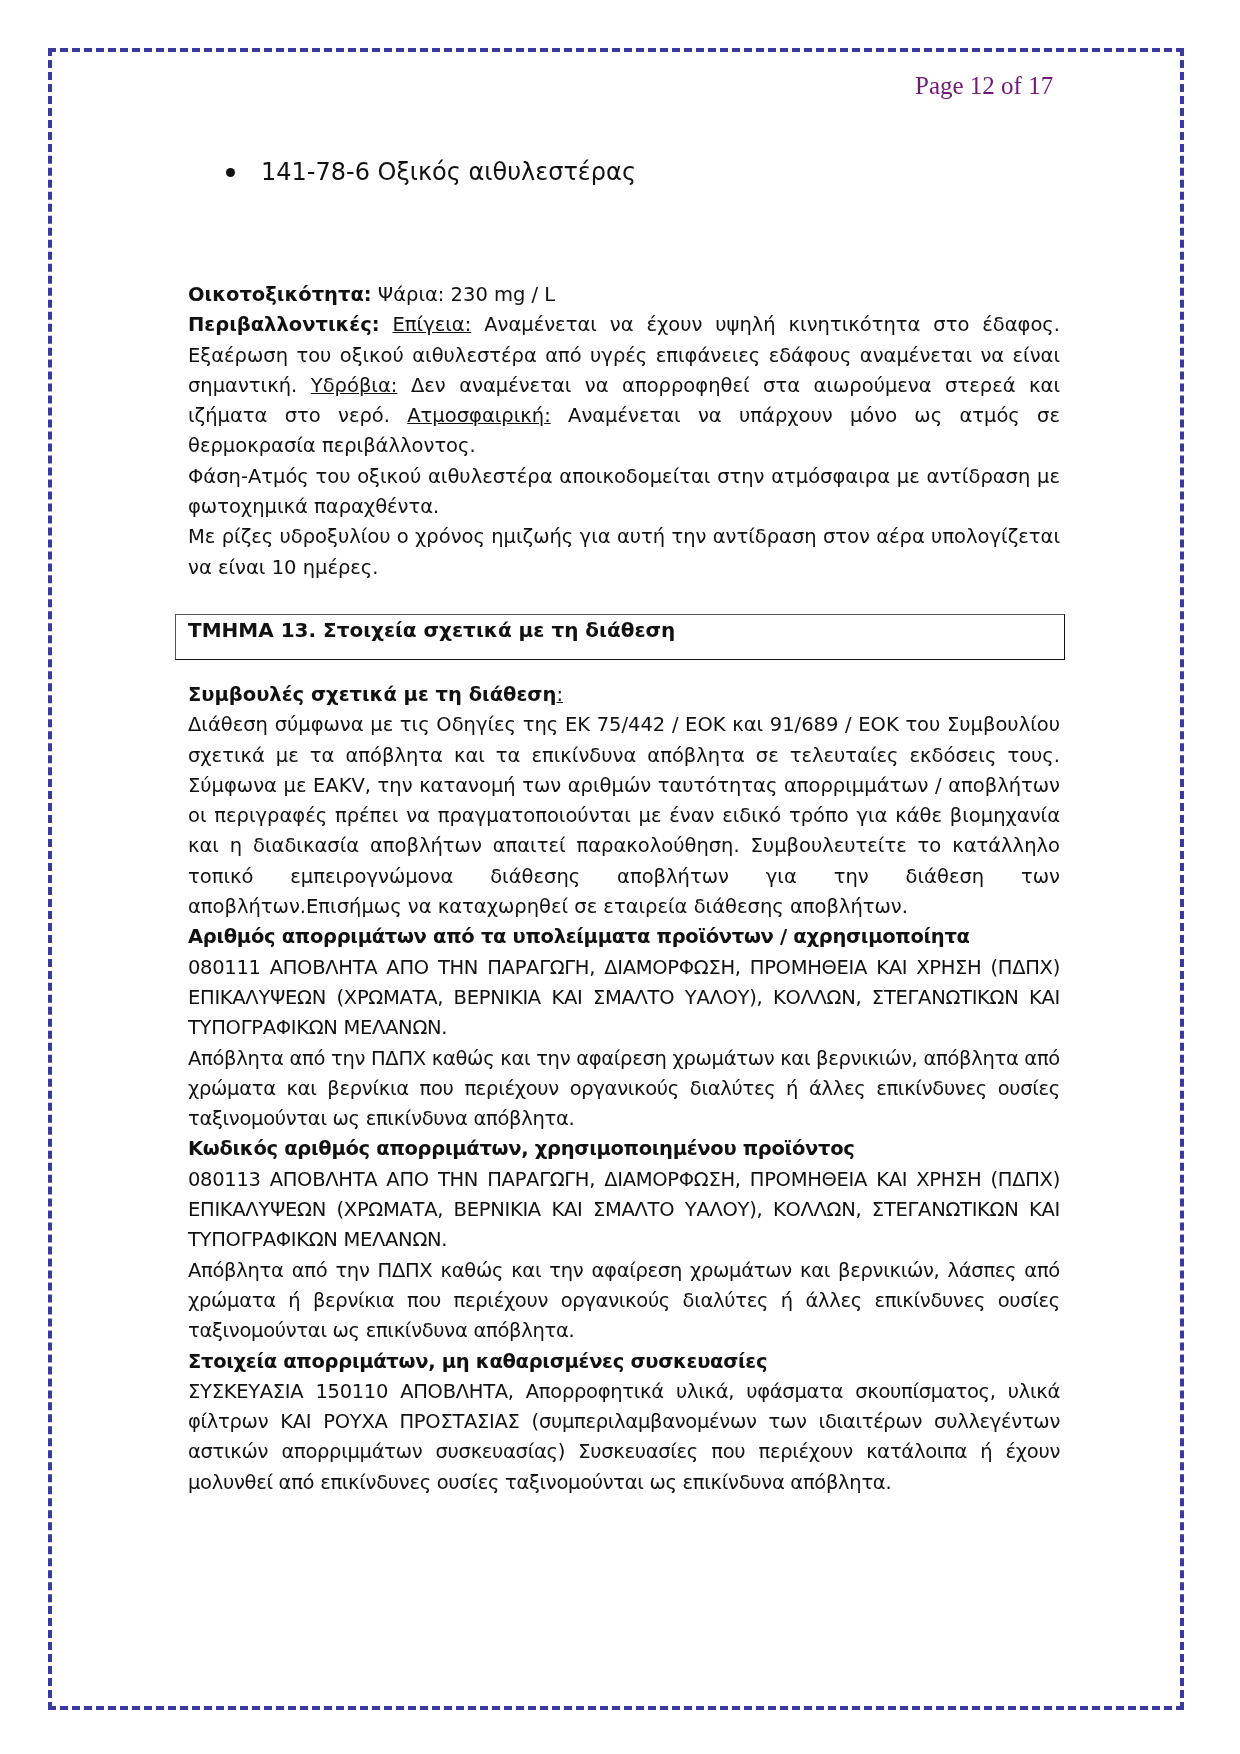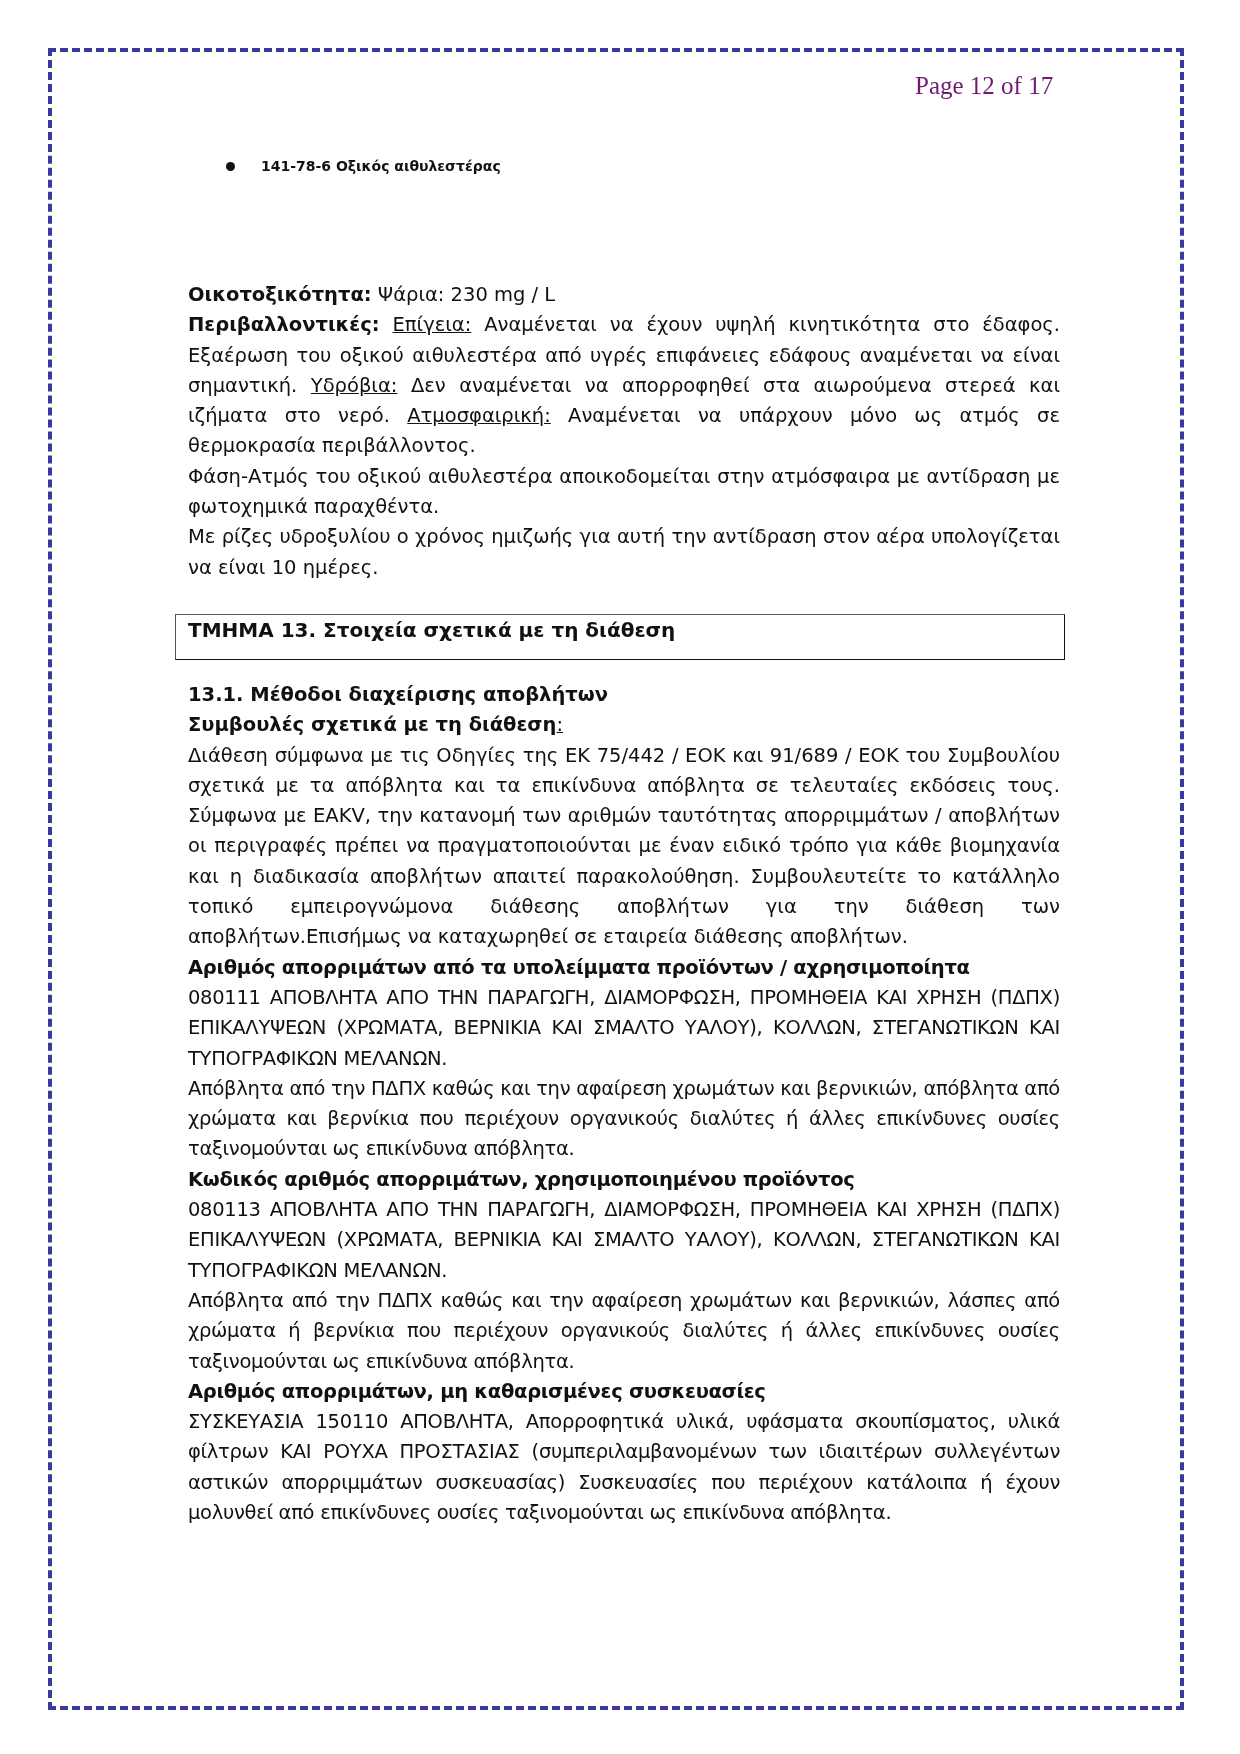--- a/index.html
+++ b/index.html
@@ -7,21 +7,21 @@
          font-family: "DejaVu Sans", "Liberation Sans", sans-serif; color: #111; }
   .page-border {
     position: absolute; left: 48px; top: 48px; width: 1136px; height: 1662px;
     border: 4px dashed #3a3a9e; box-sizing: border-box;
   }
   .page-number {
     position: absolute; left: 915px; top: 72px; font-family: "Liberation Serif", serif;
     font-size: 25px; color: #701a75;
   }
   .bullet-row {
-    position: absolute; left: 226px; top: 158px; font-size: 14px; font-weight: bold;
+    position: absolute; left: 226px; top: 158px; font-size: 24px; font-weight: normal;
     display: flex; align-items: center;
   }
   .bullet-dot { display: inline-block; width: 9px; height: 9px; background: #111;
     border-radius: 50%; margin-right: 26px; }
   .content {
     position: absolute; left: 188px; width: 872px; font-size: 19.5px; line-height: 30.3px;
   }
   .content p { margin: 0; text-align: justify; }
   .b { font-weight: bold; margin-top: 20px; }
   .u { text-decoration: underline; }
@@ -52,26 +52,25 @@
     <span class="b">Περιβαλλοντικές:</span>
     <span class="u">Επίγεια:</span><span> Αναμένεται να έχουν υψηλή κινητικότητα στο έδαφος. Εξαέρωση του οξικού αιθυλεστέρα από υγρές επιφάνειες εδάφους αναμένεται να είναι σημαντική. </span><span class="u">Υδρόβια:</span><span> Δεν αναμένεται να απορροφηθεί στα αιωρούμενα στερεά και ιζήματα στο νερό. </span><span class="u">Ατμοσφαιρική:</span><span> Αναμένεται να υπάρχουν μόνο ως ατμός σε θερμοκρασία περιβάλλοντος.</span>
   </p>
   <p>Φάση-Ατμός του οξικού αιθυλεστέρα αποικοδομείται στην ατμόσφαιρα με αντίδραση με φωτοχημικά παραχθέντα.</p>
   <p>Με ρίζες υδροξυλίου ο χρόνος ημιζωής για αυτή την αντίδραση στον αέρα υπολογίζεται να είναι 10 ημέρες.</p>
 </div>
 
 <div class="section-box">ΤΜΗΜΑ 13. Στοιχεία σχετικά με τη διάθεση</div>
 
 <div class="content" style="top:680px;">
-  <p class="b">13.1. Μέθοδοι διαχείρισης αποβλήτων</p>
   <p>
     <span class="b">Συμβουλές σχετικά με τη διάθεση</span><span class="u">:</span>
   </p>
   <p>Διάθεση σύμφωνα με τις Οδηγίες της ΕΚ 75/442 / ΕΟΚ και 91/689 / ΕΟΚ του Συμβουλίου σχετικά με τα απόβλητα και τα επικίνδυνα απόβλητα σε τελευταίες εκδόσεις τους. Σύμφωνα με EAKV, την κατανομή των αριθμών ταυτότητας απορριμμάτων / αποβλήτων οι περιγραφές πρέπει να πραγματοποιούνται  με έναν ειδικό τρόπο για κάθε βιομηχανία και η διαδικασία αποβλήτων απαιτεί παρακολούθηση. Συμβουλευτείτε το κατάλληλο τοπικό εμπειρογνώμονα διάθεσης αποβλήτων για την διάθεση των αποβλήτων.Επισήμως να καταχωρηθεί σε εταιρεία διάθεσης αποβλήτων.</p>
   <p class="b cond">Αριθμός απορριμάτων από τα υπολείμματα προϊόντων / αχρησιμοποίητα</p>
   <p class="cond">080111 ΑΠΟΒΛΗΤΑ ΑΠΟ ΤΗΝ ΠΑΡΑΓΩΓΗ, ΔΙΑΜΟΡΦΩΣΗ, ΠΡΟΜΗΘΕΙΑ ΚΑΙ ΧΡΗΣΗ (ΠΔΠΧ) ΕΠΙΚΑΛΥΨΕΩΝ (ΧΡΩΜΑΤΑ, ΒΕΡΝΙΚΙΑ ΚΑΙ ΣΜΑΛΤΟ ΥΑΛΟΥ), ΚΟΛΛΩΝ, ΣΤΕΓΑΝΩΤΙΚΩΝ ΚΑΙ ΤΥΠΟΓΡΑΦΙΚΩΝ ΜΕΛΑΝΩΝ.</p>
   <p class="cond">Απόβλητα από την ΠΔΠΧ καθώς και την αφαίρεση χρωμάτων και βερνικιών, απόβλητα από χρώματα και βερνίκια που περιέχουν οργανικούς διαλύτες ή άλλες επικίνδυνες ουσίες ταξινομούνται ως επικίνδυνα απόβλητα.</p>
   <p class="b cond">Κωδικός αριθμός απορριμάτων, χρησιμοποιημένου προϊόντος</p>
   <p class="cond">080113 ΑΠΟΒΛΗΤΑ ΑΠΟ ΤΗΝ ΠΑΡΑΓΩΓΗ, ΔΙΑΜΟΡΦΩΣΗ, ΠΡΟΜΗΘΕΙΑ ΚΑΙ ΧΡΗΣΗ (ΠΔΠΧ) ΕΠΙΚΑΛΥΨΕΩΝ (ΧΡΩΜΑΤΑ, ΒΕΡΝΙΚΙΑ ΚΑΙ ΣΜΑΛΤΟ ΥΑΛΟΥ), ΚΟΛΛΩΝ, ΣΤΕΓΑΝΩΤΙΚΩΝ ΚΑΙ ΤΥΠΟΓΡΑΦΙΚΩΝ ΜΕΛΑΝΩΝ.</p>
   <p class="cond">Απόβλητα από την ΠΔΠΧ καθώς και την αφαίρεση χρωμάτων και βερνικιών, λάσπες από χρώματα ή βερνίκια που περιέχουν οργανικούς διαλύτες ή άλλες επικίνδυνες ουσίες ταξινομούνται ως επικίνδυνα απόβλητα.</p>
-  <p class="b cond">Αριθμός απορριμάτων, μη καθαρισμένες συσκευασίες</p>
+  <p class="b cond">Στοιχεία απορριμάτων, μη καθαρισμένες συσκευασίες</p>
   <p class="cond">ΣΥΣΚΕΥΑΣΙΑ 150110 ΑΠΟΒΛΗΤΑ, Απορροφητικά υλικά, υφάσματα σκουπίσματος, υλικά φίλτρων ΚΑΙ ΡΟΥΧΑ ΠΡΟΣΤΑΣΙΑΣ  (συμπεριλαμβανομένων των ιδιαιτέρων συλλεγέντων αστικών απορριμμάτων συσκευασίας) Συσκευασίες που περιέχουν κατάλοιπα ή έχουν μολυνθεί από επικίνδυνες ουσίες ταξινομούνται ως επικίνδυνα απόβλητα.</p>
 </div>
 
 </body></html>

